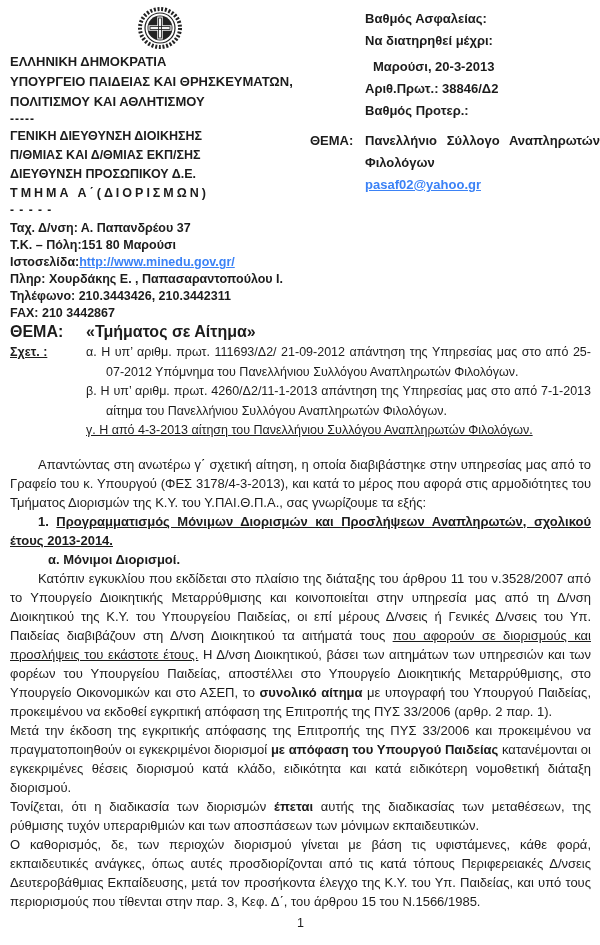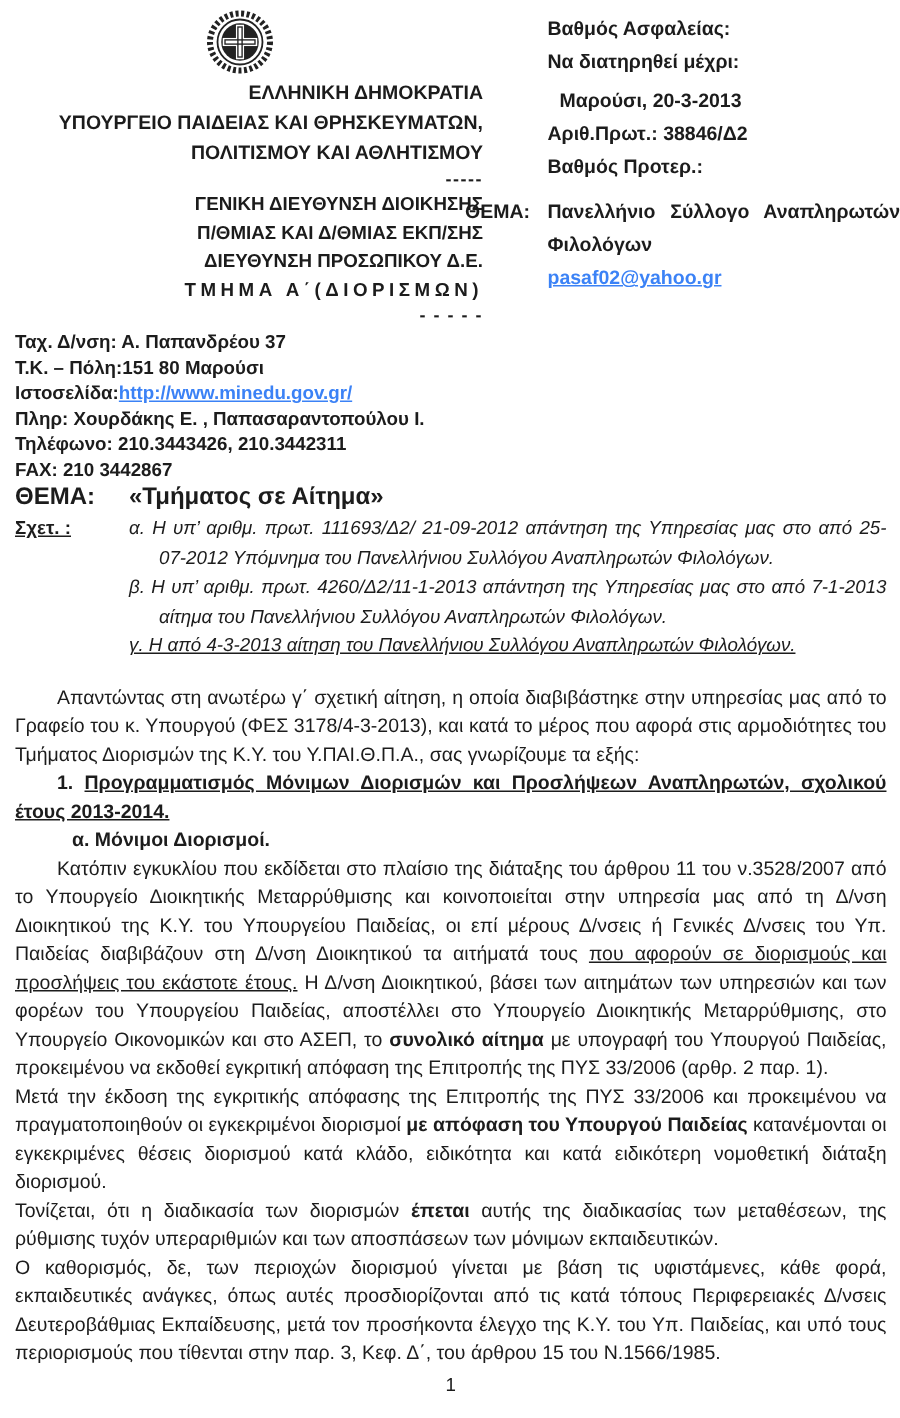--- a/index.html
+++ b/index.html
@@ -4,40 +4,40 @@
 <style>
   html,body{margin:0;padding:0;background:#ffffff;}
   .page{
     width:600px;height:945px;box-sizing:border-box;
     padding:6px 9px 0 10px;background:#fff;overflow:hidden;
     font-family:"Liberation Sans",sans-serif;color:#1c1c1c;
   }
   
   header{position:relative;height:214px;}
   .emblem-wrap{position:absolute;left:0;top:0;width:300px;text-align:center;}
-  .hl{position:absolute;left:12px;top:46px;width:300px;text-align:right;font-weight:700;font-size:13px;line-height:20px;}
+  .hl{position:absolute;left:0;top:46px;width:300px;text-align:left;font-weight:700;font-size:13px;line-height:20px;}
   .hl .dept{font-size:12.5px;line-height:19px;}
   .divider{font-size:12px;line-height:15px;letter-spacing:1px;font-weight:700;}
   .tmima{letter-spacing:3px;}
   .hr-block{position:absolute;left:355px;top:2px;font-weight:700;font-size:13px;line-height:22px;white-space:nowrap;}
   .hr-block .mt{margin-top:4px;margin-left:8px;}
   .recipient{position:absolute;left:300px;top:124px;display:flex;font-weight:700;font-size:13px;line-height:22px;}
   .rec-label{width:55px;flex:none;}
   .rec-content{width:235px;}
   .rec-name{text-align:justify;}
   
   .contact{font-weight:700;font-size:12.5px;line-height:17px;}
   .link{color:#3b82f6;text-decoration:underline;cursor:pointer;}
   
   .subject-row{display:flex;font-weight:700;font-size:16px;line-height:19px;}
   .lab{width:76px;flex:none;}
   .refs-row{display:flex;font-size:12.5px;line-height:19.5px;margin-top:2px;}
   .refs-row .lab{font-weight:700;}
   .refs{flex:1;text-align:justify;}
-  .ref{padding-left:20px;text-indent:-20px;font-style:italic;}
+  .ref{padding-left:20px;text-indent:-20px;}
   .u{text-decoration:underline;}
   .b{font-weight:700;}
   
   .doc-body{margin-top:14px;font-size:13px;line-height:19px;text-align:justify;}
   .p{margin:0;}
   .ind{text-indent:28px;}
   .ind2{text-indent:38px;}
   .page-num{text-align:center;font-size:12.5px;margin-top:5px;}
 </style>
 </head>

